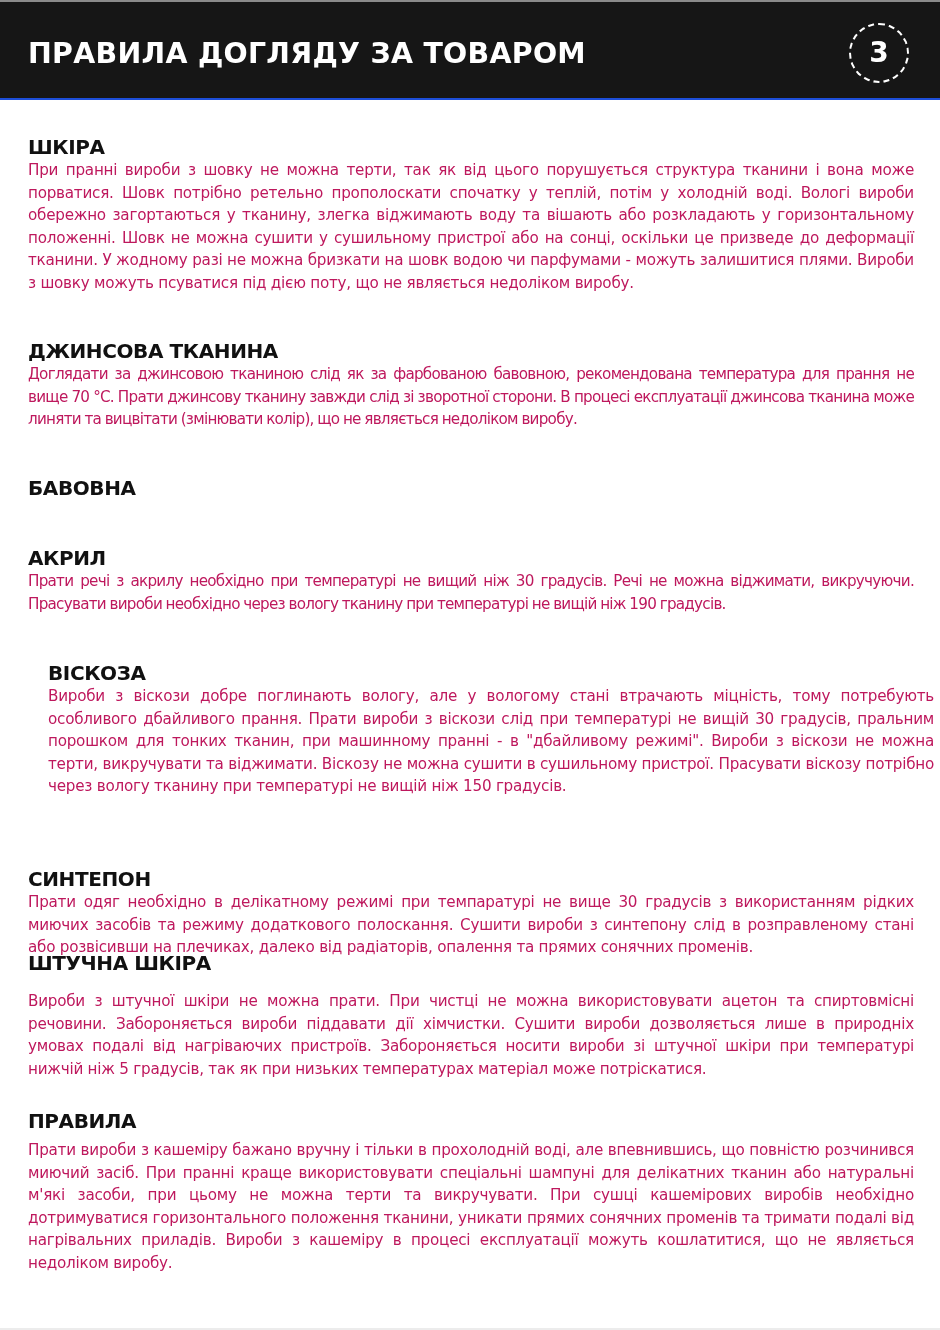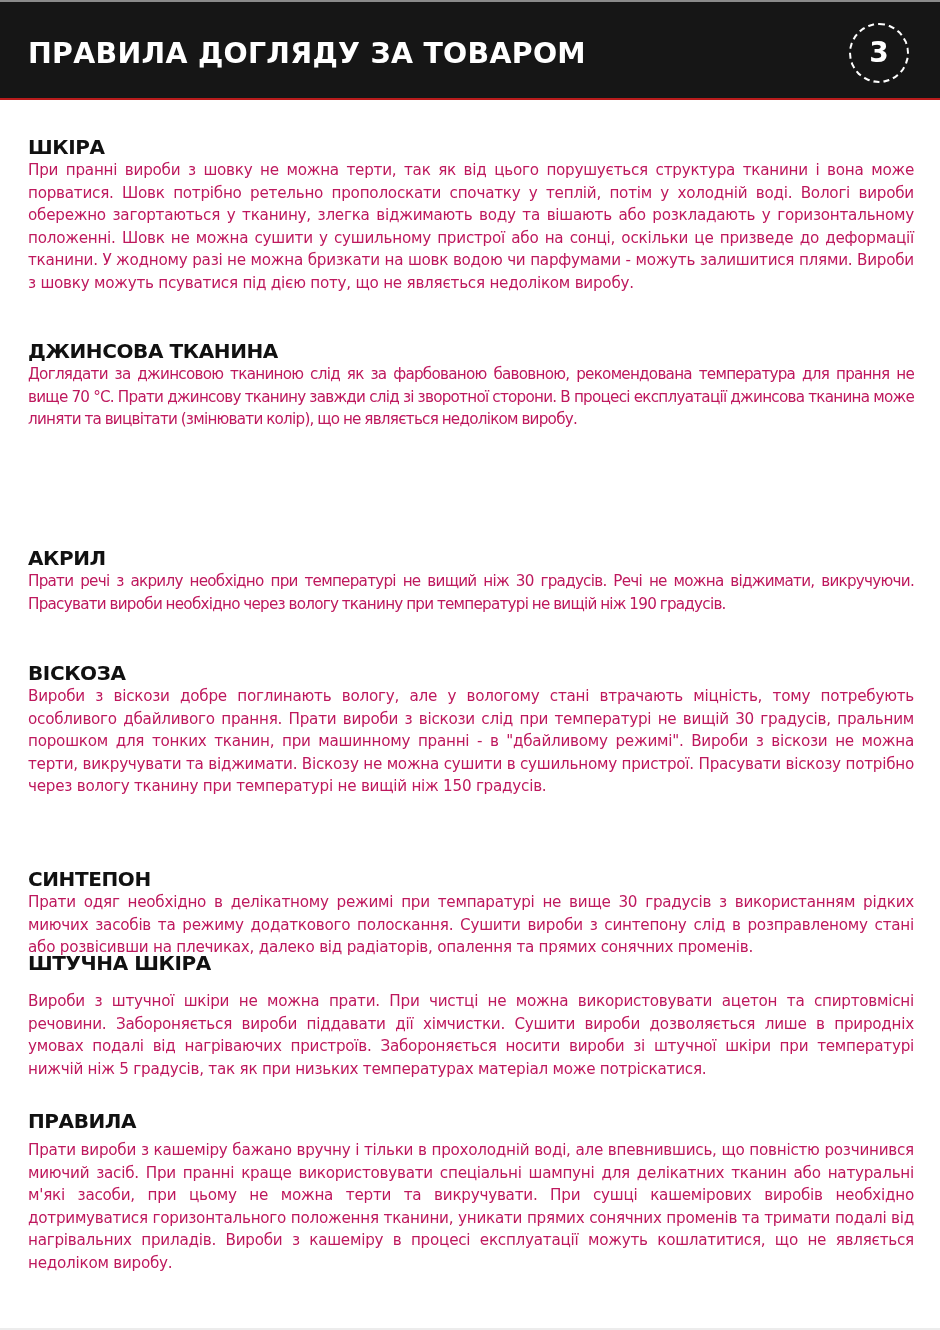--- a/index.html
+++ b/index.html
@@ -14,21 +14,21 @@
       color: #1a1a1a;
       position: relative;
     }
     .top-edge {
       position: absolute; left: 0; top: 0; width: 940px; height: 2px;
       background: #8a8a8a;
     }
     .header {
       position: absolute; left: 0; top: 2px; width: 940px; height: 98px;
       background: #161616;
-      border-bottom: 2px solid #b91c1c;
+      border-bottom: 2px solid #1d4ed8;
     }
     .header-title {
       position: absolute; left: 28px; top: 34px;
       font-family: "DejaVu Sans", sans-serif;
       font-weight: bold;
       font-size: 29px;
       letter-spacing: 0.3px;
       color: #ffffff;
       transform: scaleX(0.98);
       transform-origin: left center;
@@ -95,28 +95,29 @@
   <h2>ШКІРА</h2>
   <p>При пранні вироби з шовку не можна терти, так як від цього порушується структура тканини і вона може порватися. Шовк потрібно ретельно прополоскати спочатку у теплій, потім у холодній воді. Вологі вироби обережно загортаються у тканину, злегка віджимають воду та вішають або розкладають у горизонтальному положенні. Шовк не можна сушити у сушильному пристрої або на сонці, оскільки це призведе до деформації тканини. У жодному разі не можна бризкати на шовк водою чи парфумами - можуть залишитися плями. Вироби з шовку можуть псуватися під  дією поту, що не являється недоліком виробу.</p>
 </section>
 
 <section class="section condensed" style="top:339px;">
   <h2>ДЖИНСОВА ТКАНИНА</h2>
   <p>Доглядати за джинсовою тканиною слід як за фарбованою бавовною, рекомендована температура для прання не вище 70 °C. Прати джинсову тканину завжди слід зі зворотної сторони. В процесі експлуатації джинсова тканина може линяти та вицвітати (змінювати колір), що не являється недоліком виробу.</p>
 </section>
 
 <section class="section condensed" style="top:476px;">
+  <h2>БАВОВНА</h2>
 </section>
 
 <section class="section condensed" style="top:546px;">
   <h2>АКРИЛ</h2>
   <p>Прати речі з акрилу необхідно при температурі не вищий ніж 30 градусів. Речі не можна віджимати, викручуючи. Прасувати вироби необхідно через вологу тканину при температурі не вищій ніж 190 градусів.</p>
 </section>
 
-<section class="section" style="top:661px;">
+<section class="section" style="top:661px;margin-left:20px;">
   <h2>ВІСКОЗА</h2>
   <p>Вироби з віскози добре поглинають вологу, але у вологому стані втрачають міцність, тому потребують особливого дбайливого прання. Прати вироби з віскози слід при температурі не вищій 30 градусів, пральним порошком для тонких тканин, при машинному пранні - в "дбайливому режимі". Вироби з віскози не можна терти, викручувати та віджимати. Віскозу не можна сушити в сушильному пристрої. Прасувати віскозу потрібно через вологу тканину при температурі не вищій ніж 150 градусів.</p>
 </section>
 
 <section class="section" style="top:835px;margin-top:32px;">
   <h2>СИНТЕПОН</h2>
   <p>Прати одяг необхідно в делікатному режимі при темпаратурі не вище 30 градусів з використанням рідких миючих засобів та режиму додаткового полоскання. Сушити вироби з синтепону слід в розправленому стані або розвісивши на плечиках, далеко від радіаторів, опалення та прямих сонячних променів.</p>
 </section>
 
 <section class="section" style="top:951px;">

